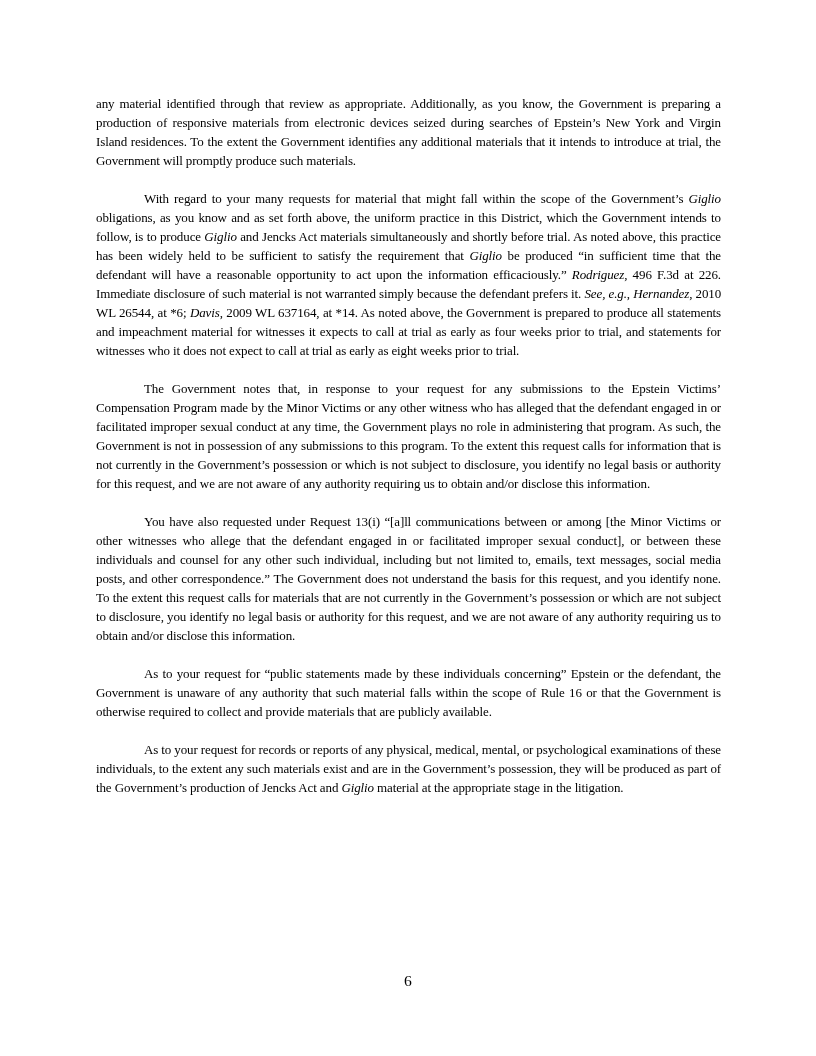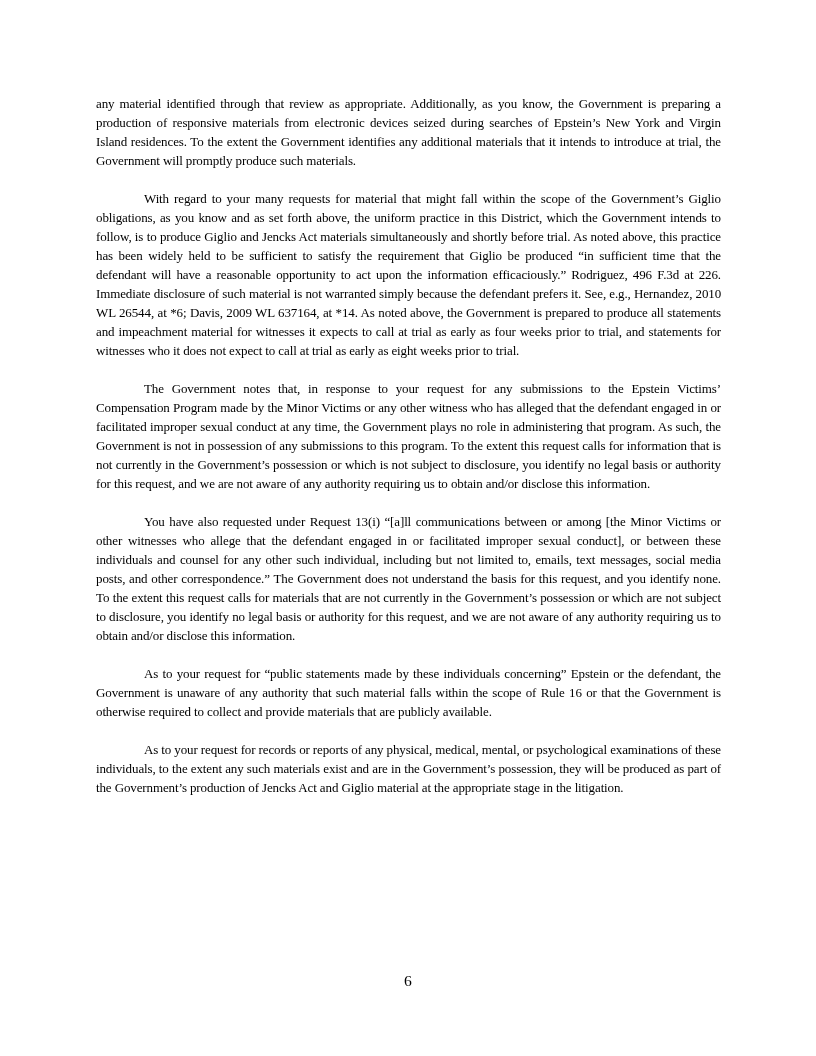--- a/index.html
+++ b/index.html
@@ -25,20 +25,21 @@
       margin: 0 0 19px 0;
       font-size: 13px;
       line-height: 19px;
       text-align: justify;
       letter-spacing: -0.12px;
     }
     .para.indent {
       text-indent: 48px;
     }
     .para span.it {
+      font-style: italic;
     }
     .page-number {
       position: absolute;
       left: 0;
       width: 816px;
       top: 971px;
       text-align: center;
       font-size: 15.6px;
       line-height: 19px;
     }

